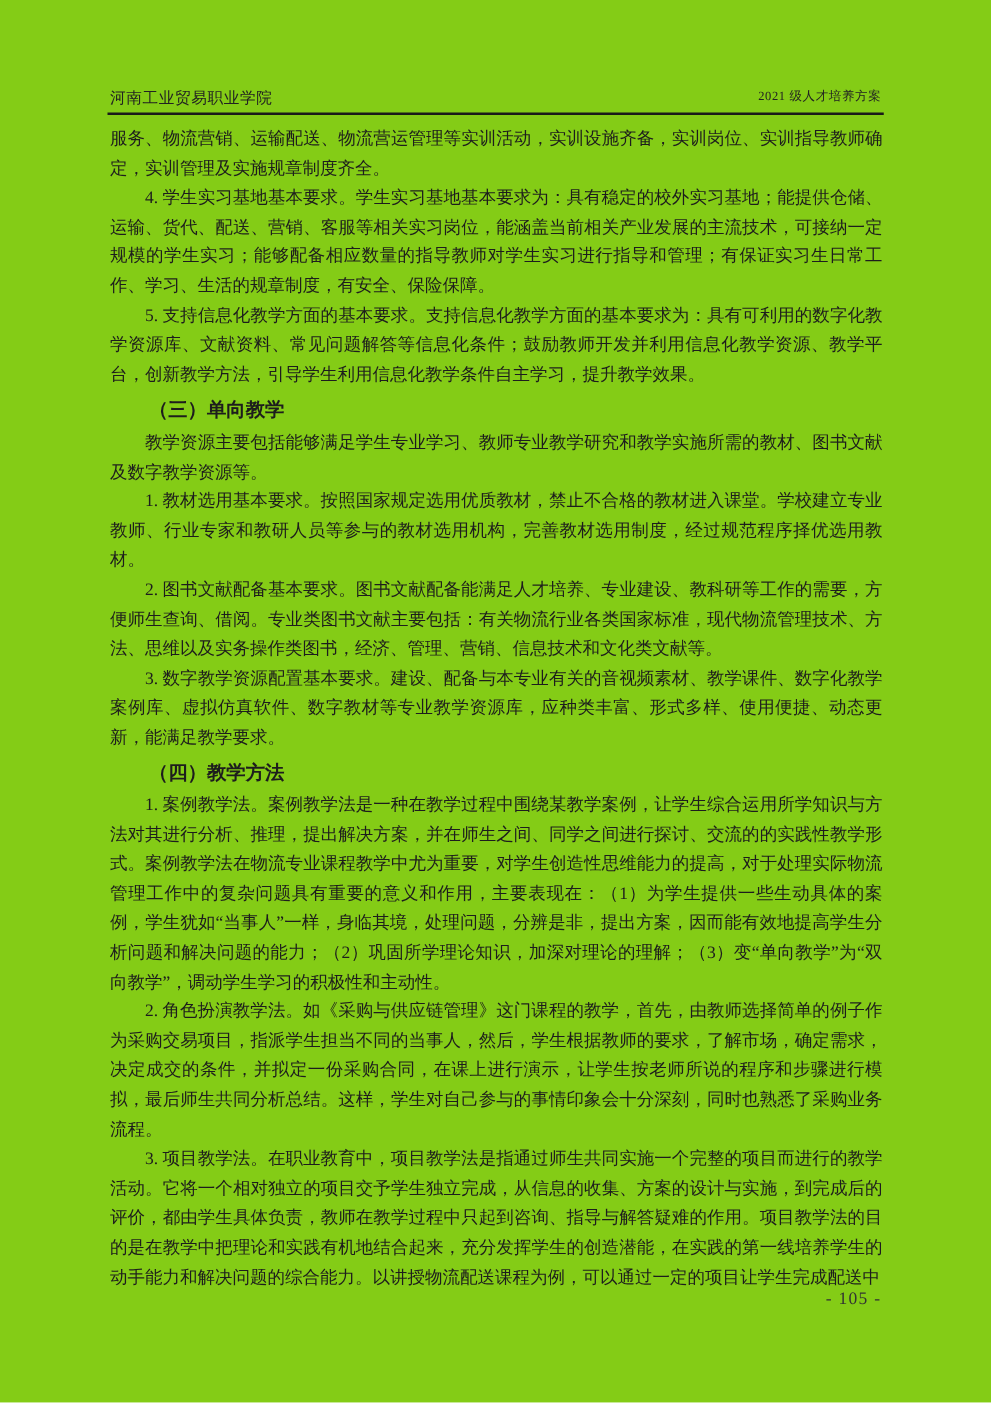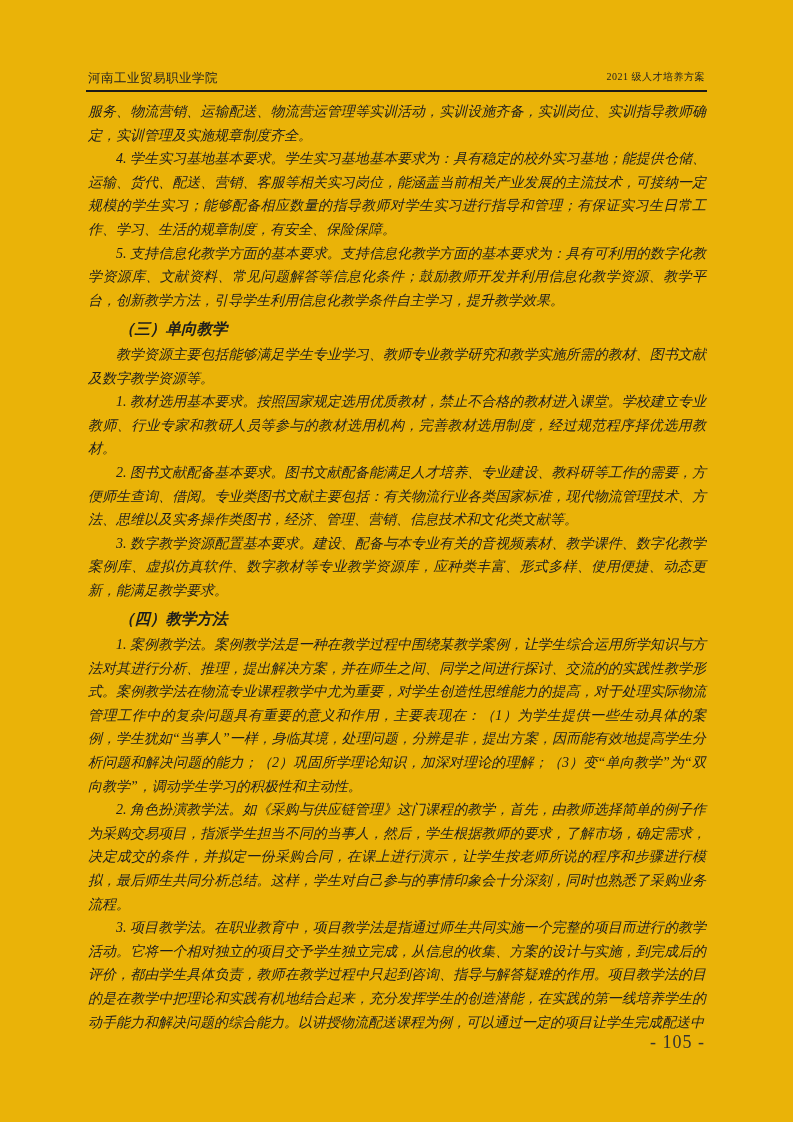--- a/index.html
+++ b/index.html
@@ -1,21 +1,21 @@
 <!DOCTYPE html>
 <html><head>
 <meta charset="utf-8">
 <style>
   html, body { margin:0; padding:0; background:#ffffff; }
   .page {
     position: relative;
     width: 793px;
     height: 1122px;
     margin: 0 auto;
-    background: #eab308;
+    background: #84cc16;
     overflow: hidden;
     font-family: "Liberation Serif", "DejaVu Serif", serif;
     color: #1d1d1d;
   }
   .header-left {
     position: absolute;
     left: 88px; top: 70px;
     font-size: 12.5px;
     letter-spacing: 0.5px;
     color: #222;
@@ -34,35 +34,34 @@
     background: #1a1a1a;
   }
   .content {
     position: absolute;
     left: 88px; top: 100px;
     width: 618px;
     font-size: 14px;
     line-height: 23.6px;
     text-align: justify;
     text-justify: inter-ideograph;
-    font-style: italic;
   }
   .content p { margin: 0; }
   .content p.ind { text-indent: 2em; }
   .content p.hd {
     font-family: "Liberation Sans", "DejaVu Sans", sans-serif;
     font-weight: 700;
     font-size: 15.5px;
     text-indent: 2em;
     margin: 5px 0 2px 0;
   }
   .footer {
     position: absolute;
     right: 88px; top: 1032px;
-    font-size: 18px;
+    font-size: 14px;
     color: #333;
     letter-spacing: 1px;
   }
 </style>
 </head>
 <body>
 
 <div class="page">
 
   <div class="header-left">河南工业贸易职业学院</div>

